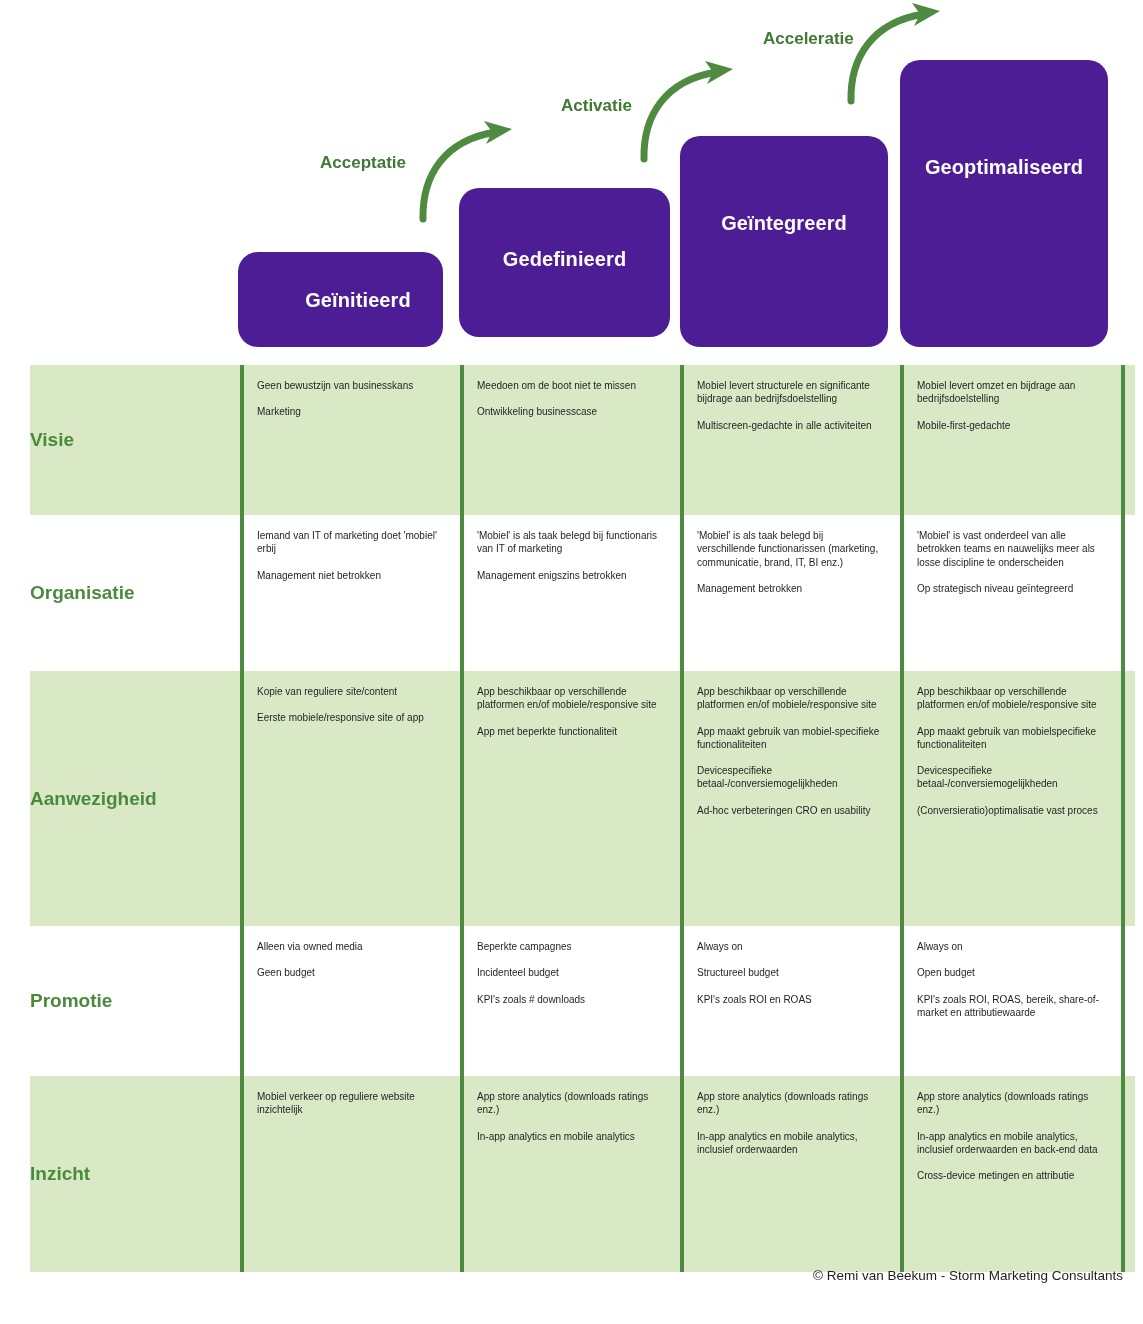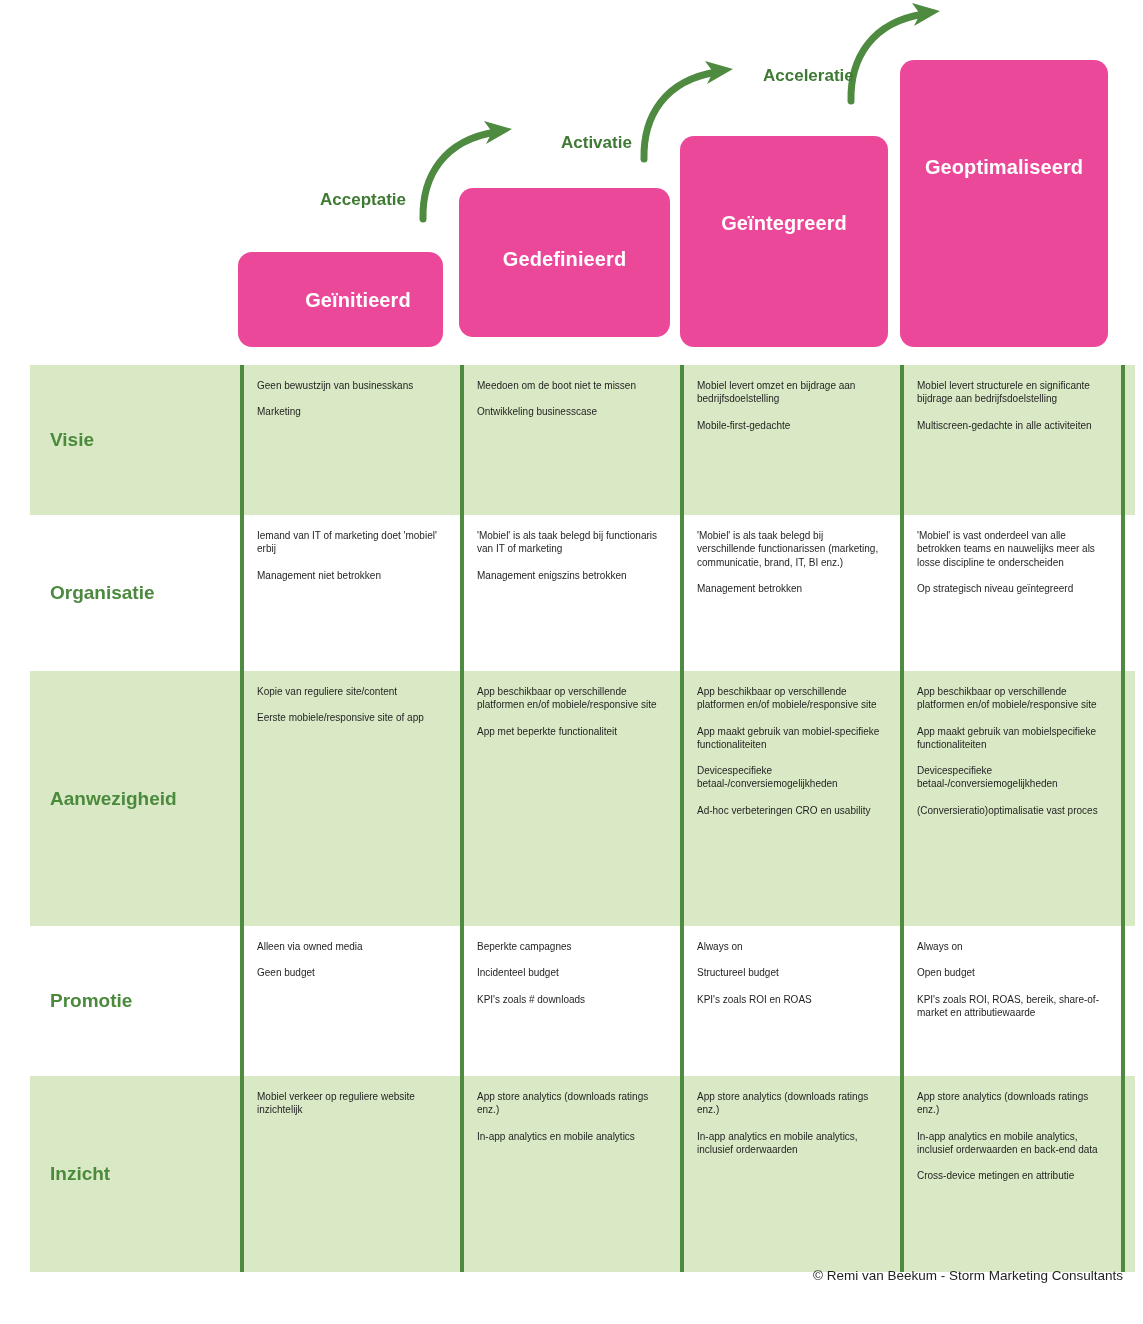--- a/index.html
+++ b/index.html
@@ -17,22 +17,22 @@
   }
 
   
   #staircase {
     position: absolute;
     left: 0; top: 0;
     width: 1143px; height: 365px;
   }
   .stage-box {
     position: absolute;
-    background: #ec4899;
-    border-radius: 14px;
+    background: #4c1d95;
+    border-radius: 20px;
     box-sizing: border-box;
     display: flex;
     align-items: center;
     justify-content: center;
     padding: 0 10px;
   }
   .stage-label {
     color: #ffffff;
     font-weight: bold;
     font-size: 20px;
@@ -53,21 +53,20 @@
   .arrow-1 { left: 420px; top: 118px; }
   .arrow-2 { left: 641px; top: 58px; }
   .arrow-3 { left: 848px; top: 0px; }
 
   .transition-label {
     position: absolute;
     color: #3e7a33;
     font-weight: bold;
     font-size: 17px;
     white-space: nowrap;
-    margin-top: 37px;
   }
   .trans-1 { left: 320px; top: 153px; }
   .trans-2 { left: 561px; top: 96px; }
   .trans-3 { left: 763px; top: 29px; }
 
   
   #matrix {
     position: absolute;
     left: 30px; top: 365px;
     width: 1105px;
@@ -79,21 +78,20 @@
   }
   .row.shaded { background: #d9e9c5; }
   .row.plain  { background: #ffffff; }
 
   .row-label-cell {
     width: 210px;
     flex: 0 0 210px;
     box-sizing: border-box;
     display: flex;
     align-items: center;
-    padding-left: 20px;
   }
   .row-label {
     color: #4b8a3d;
     font-weight: bold;
     font-size: 19px;
   }
 
   .cells {
     flex: 1 1 auto;
     display: flex;
@@ -177,26 +175,26 @@
     <div class="cells">
       <div class="cell">
         <p>Geen bewustzijn van businesskans</p>
         <p>Marketing</p>
       </div>
       <div class="cell">
         <p>Meedoen om de boot niet te missen</p>
         <p>Ontwikkeling businesscase</p>
       </div>
       <div class="cell">
+        <p>Mobiel levert structurele en significante bijdrage aan bedrijfsdoelstelling</p>
+        <p>Multiscreen-gedachte in alle activiteiten</p>
+      </div>
+      <div class="cell">
         <p>Mobiel levert omzet en bijdrage aan bedrijfsdoelstelling</p>
         <p>Mobile-first-gedachte</p>
-      </div>
-      <div class="cell">
-        <p>Mobiel levert structurele en significante bijdrage aan bedrijfsdoelstelling</p>
-        <p>Multiscreen-gedachte in alle activiteiten</p>
       </div>
     </div>
   </div>
 
   <div class="row plain row-h-organisatie">
     <div class="row-label-cell">
       <span class="row-label">Organisatie</span>
     </div>
     <div class="cells">
       <div class="cell">

